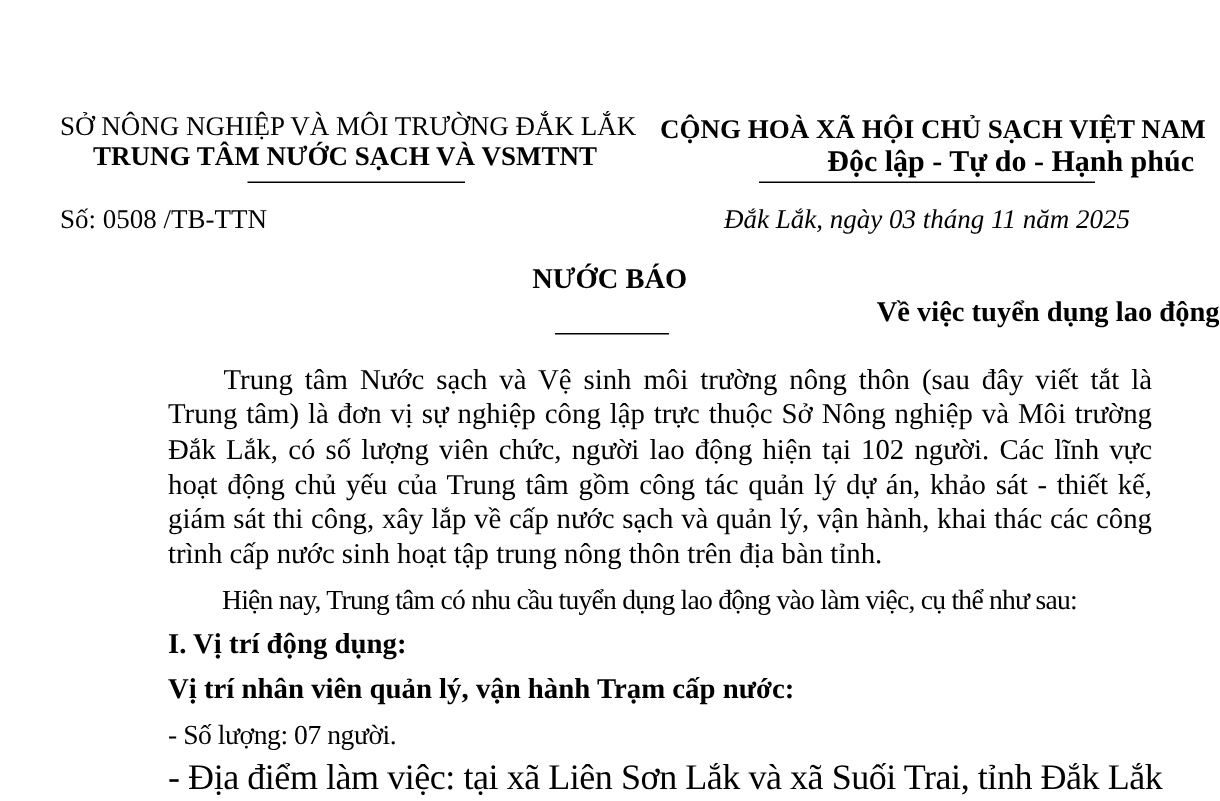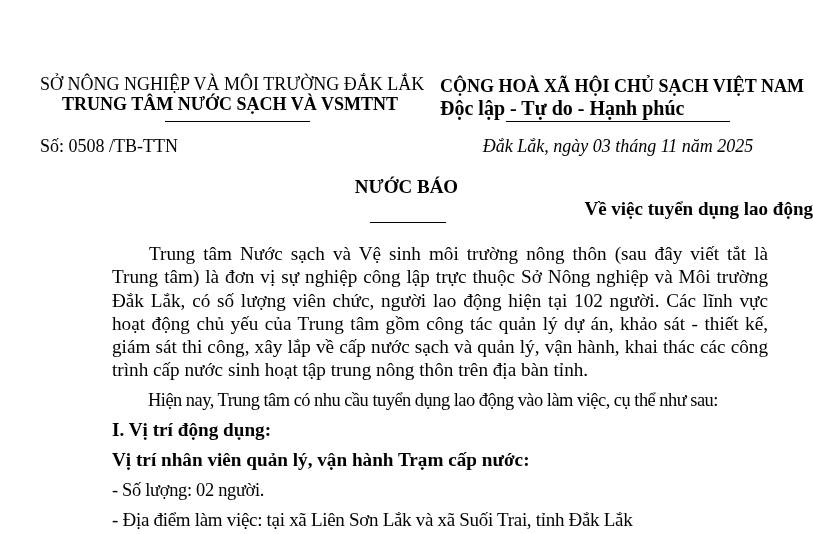--- a/index.html
+++ b/index.html
@@ -39,21 +39,21 @@
     }
 
     
     .hdr-right-1 {
       left: 440px; width: 356px; top: 76px;
       text-align: center;
       font-size: 18px; line-height: 20px; font-weight: bold;
     }
     .hdr-right-2 {
       left: 440px; width: 356px; top: 97px;
-      text-align: left;
+      text-align: right;
       font-size: 20px; line-height: 22px; font-weight: bold;
     }
     .rule-right {
       left: 506px; top: 121px; width: 224px; height: 0;
       border-top: 1px solid #000;
     }
     .doc-date {
       left: 440px; width: 356px; top: 136px;
       text-align: center;
       font-size: 18px; line-height: 20px; font-style: italic;
@@ -86,21 +86,21 @@
     .body-line {
       position: absolute;
       left: 112px; width: 656px;
       font-size: 19.2px; line-height: 23px;
       white-space: nowrap;
     }
     .line-intro { left: 148px; top: 389px; letter-spacing: -0.5px; font-size: 18.4px; }
     .line-section { top: 418px; font-weight: bold; }
     .line-position { top: 448px; font-weight: bold; }
     .line-qty { top: 479px; font-size: 18.4px; letter-spacing: -0.3px; }
-    .line-place { top: 508px; font-size: 19px; letter-spacing: -0.3px; }
+    .line-place { top: 508px; font-size: 24px; letter-spacing: -0.3px; }
   </style>
 </head>
 <body>
 
 <div class="abs hdr-left-1">SỞ NÔNG NGHIỆP VÀ MÔI TRƯỜNG ĐẮK LẮK</div>
 <div class="abs hdr-left-2">TRUNG TÂM NƯỚC SẠCH VÀ VSMTNT</div>
 <div class="abs rule-left"></div>
 <div class="abs doc-number">Số: 0508 /TB-TTN</div>
 
 <div class="abs hdr-right-1">CỘNG HOÀ XÃ HỘI CHỦ SẠCH VIỆT NAM</div>
@@ -109,14 +109,14 @@
 <div class="abs doc-date">Đắk Lắk, ngày 03  tháng 11 năm 2025</div>
 
 <div class="abs title">NƯỚC BÁO</div>
 <div class="abs subtitle">Về việc tuyển dụng lao động</div>
 <div class="abs rule-subtitle"></div>
 
 <div class="body-para">Trung tâm Nước sạch và Vệ sinh môi trường nông thôn (sau đây viết tắt là Trung tâm) là đơn vị sự nghiệp công lập trực thuộc Sở Nông nghiệp và Môi trường Đắk Lắk, có số lượng viên chức, người lao động hiện tại 102 người. Các lĩnh vực hoạt động chủ yếu của Trung tâm gồm công tác quản lý dự án, khảo sát - thiết kế, giám sát thi công, xây lắp về cấp nước sạch và quản lý, vận hành, khai thác các công trình cấp nước sinh hoạt tập trung nông thôn trên địa bàn tỉnh.</div>
 <div class="body-line line-intro">Hiện nay, Trung tâm có nhu cầu tuyển dụng lao động vào làm việc, cụ thể như sau:</div>
 <div class="body-line line-section">I. Vị trí động dụng:</div>
 <div class="body-line line-position">Vị trí nhân viên quản lý, vận hành Trạm cấp nước:</div>
-<div class="body-line line-qty">- Số lượng: 02 người.</div>
+<div class="body-line line-qty">- Số lượng: 07 người.</div>
 <div class="body-line line-place">- Địa điểm làm việc: tại xã Liên Sơn Lắk và xã Suối Trai, tỉnh Đắk Lắk</div>
 
 </body></html>

